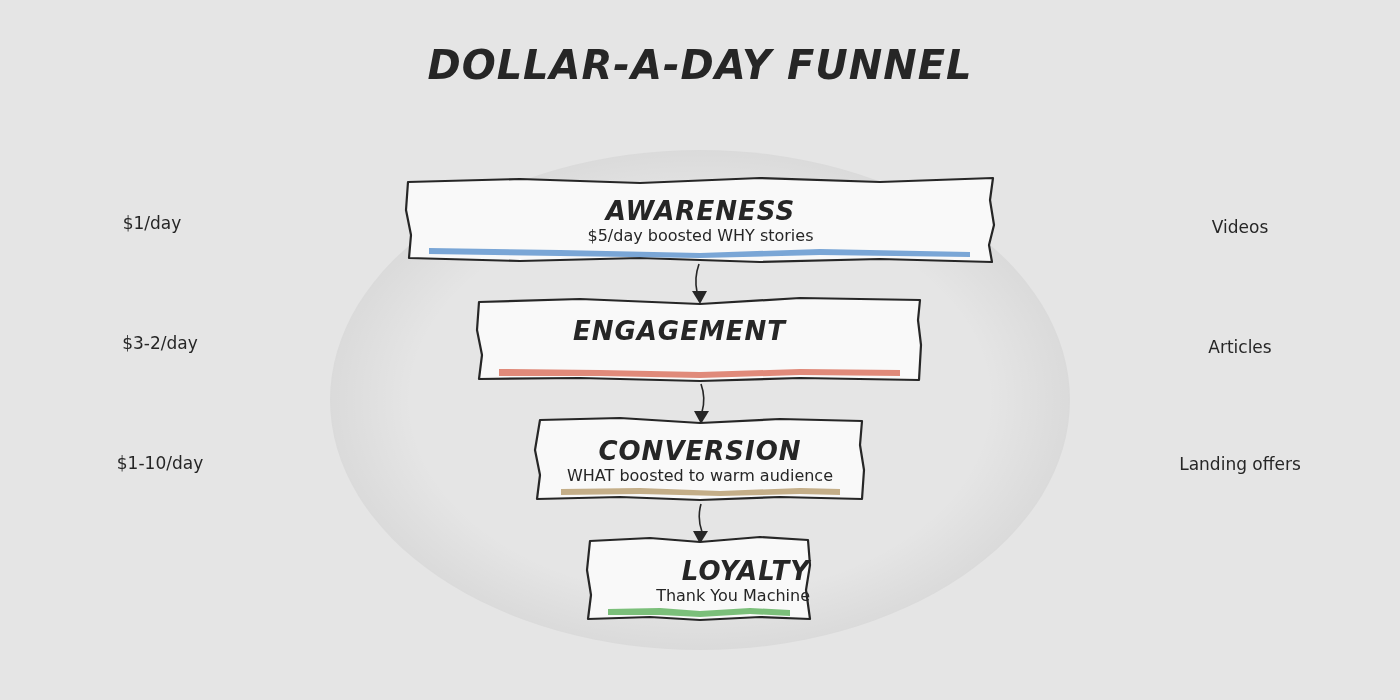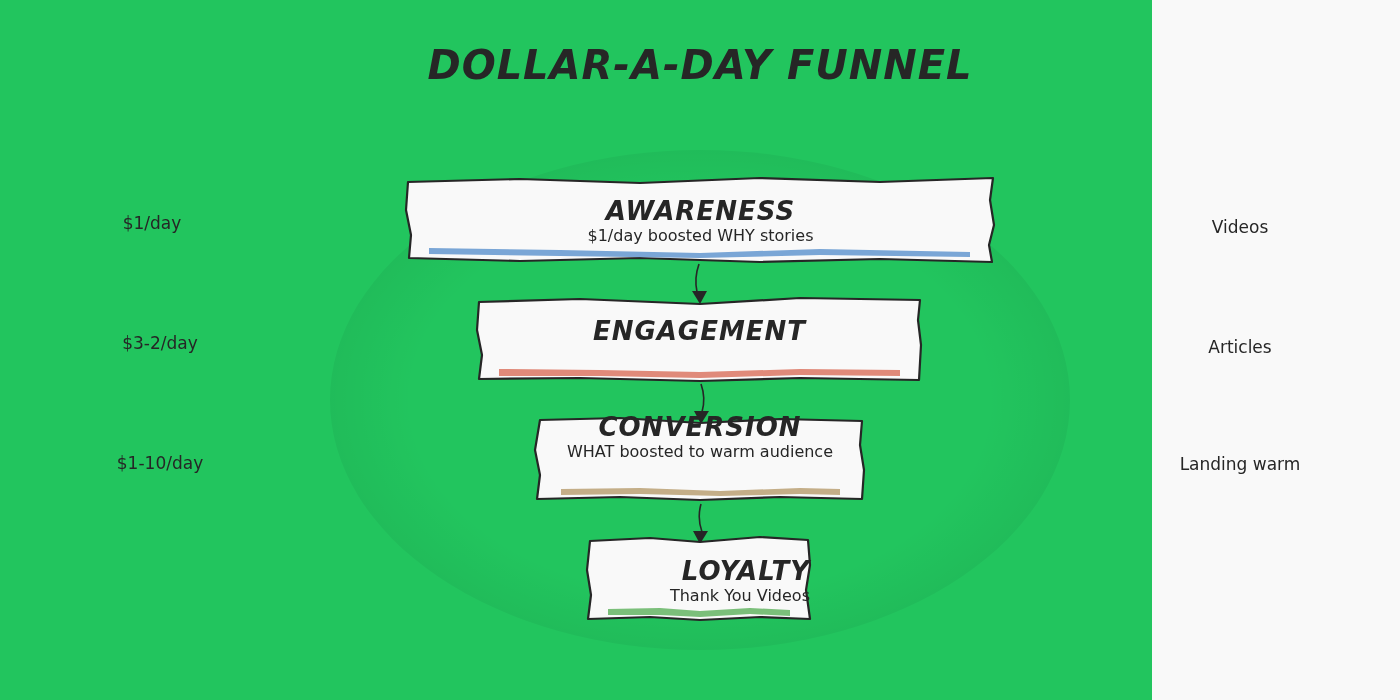--- a/index.html
+++ b/index.html
@@ -5,23 +5,23 @@
     html, body {
       margin: 0;
       padding: 0;
       width: 1400px;
       height: 700px;
       background: #f9f9f9;
       overflow: hidden;
     }
     .canvas {
       position: relative;
-      width: 1152px;
+      width: 1400px;
       height: 700px;
-      background: #22c55e;
+      background: #e5e5e5;
     }
     .halo {
       position: absolute;
       left: 330px;
       top: 150px;
       width: 740px;
       height: 500px;
       border-radius: 50%;
       background: radial-gradient(ellipse at center, rgba(0,0,0,0) 55%, rgba(0,0,0,0.05) 72%, rgba(0,0,0,0) 90%);
       pointer-events: none;
@@ -115,34 +115,34 @@
     </g>
 
     <g>
       <path d="M590,541 L650,538 L700,542 L760,537 L808,540 L810,565 L806,590 L810,619 L760,617 L700,620 L650,617 L588,619 L591,595 L587,570 Z" fill="#f9f9f9" stroke="#262626" stroke-width="2.2" stroke-linejoin="round"></path>
       <path d="M608,609 L660,608 L700,611 L750,608 L790,610 L790,616 L750,614 L700,617 L660,615 L608,615 Z" fill="#7bbf7a"></path>
     </g>
   </svg>
 
   <div class="stage" style="left:408px; top:196px; width:585px;">
     <span class="stage-name">AWARENESS</span>
-    <span class="stage-desc">$1/day boosted WHY stories</span>
+    <span class="stage-desc">$5/day boosted WHY stories</span>
   </div>
-  <div class="stage" style="left:479px; top:316px; width:441px;">
+  <div class="stage" style="left:459px; top:316px; width:441px;">
     <span class="stage-name">ENGAGEMENT</span>
   </div>
-  <div class="stage" style="left:538px; top:412px; width:324px;">
+  <div class="stage" style="left:538px; top:436px; width:324px;">
     <span class="stage-name">CONVERSION</span>
     <span class="stage-desc">WHAT boosted to warm audience</span>
   </div>
   <div class="stage" style="left:588px; top:556px; width:222px;text-align:right;">
     <span class="stage-name">LOYALTY</span>
-    <span class="stage-desc">Thank You Videos</span>
+    <span class="stage-desc">Thank You Machine</span>
   </div>
 
   <div class="side-label" style="left:52px; top:213px;">$1/day</div>
   <div class="side-label" style="left:60px; top:333px;">$3-2/day</div>
   <div class="side-label" style="left:60px; top:453px;">$1-10/day</div>
 
   <div class="side-label" style="left:1140px; top:337px;">Articles</div>
   <div class="side-label" style="left:1140px; top:217px;">Videos</div>
-  <div class="side-label" style="left:1140px; top:454px;">Landing warm</div>
+  <div class="side-label" style="left:1140px; top:454px;">Landing offers</div>
 </div>
 
 </body></html>

